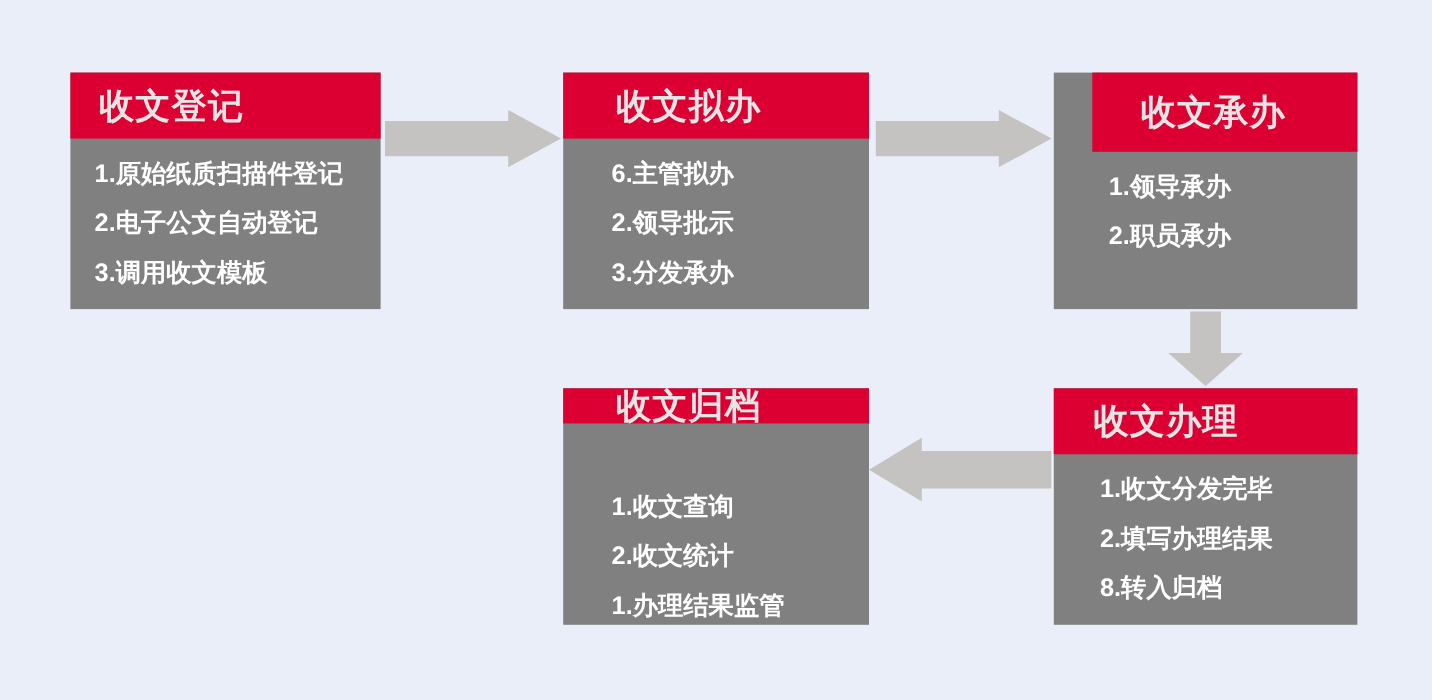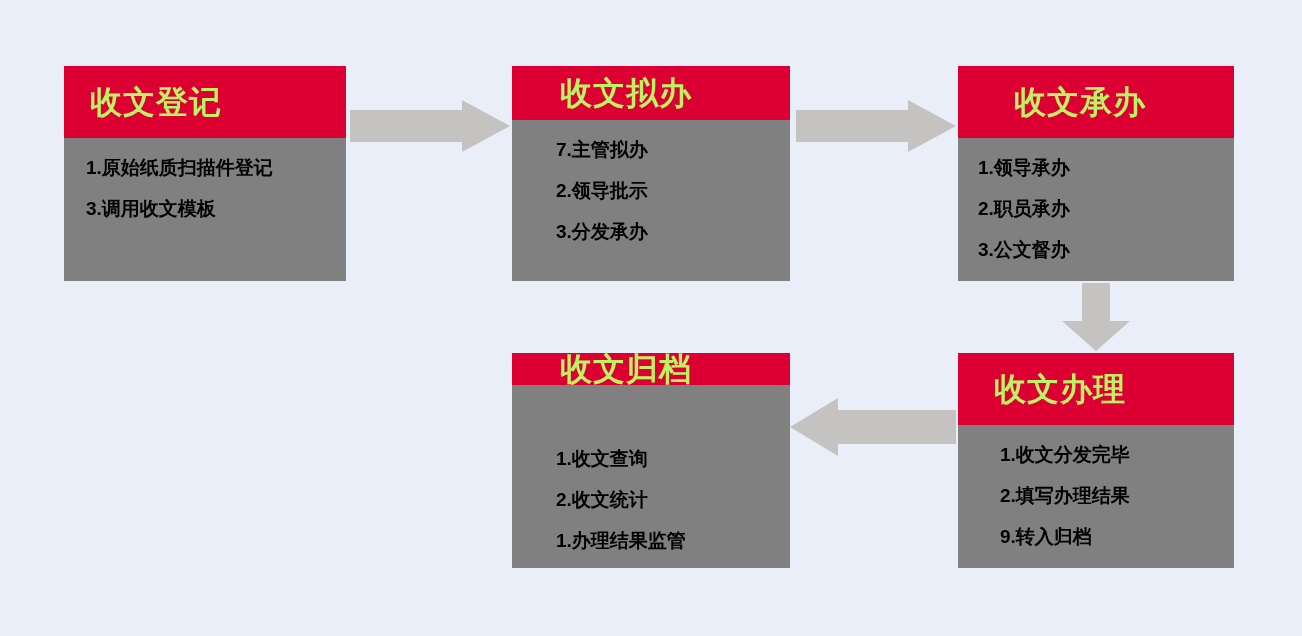--- a/index.html
+++ b/index.html
@@ -23,60 +23,60 @@
   
   .node {
     position: absolute;
     box-sizing: border-box;
     background: #808080;
     display: flex;
     flex-direction: column;
   }
   .node-header {
     background: #dc0032;
-    color: #bef264;
+    color: #e5e5e5;
     font-size: 32px;
     font-weight: bold;
     line-height: 1;
     display: flex;
     align-items: center;
     letter-spacing: 1px;
     box-sizing: border-box;
   }
   .node-body {
     flex: 1;
     display: flex;
     flex-direction: column;
     justify-content: flex-start;
     box-sizing: border-box;
   }
   .node-item {
-    color: #000000;
-    font-size: 19px;
+    color: #ffffff;
+    font-size: 23px;
     font-weight: bold;
     line-height: 1;
     white-space: nowrap;
   }
 
   
   #node-1 { left: 64px; top: 66px; width: 282px; height: 215px; }
   #node-1 .node-header { height: 72px; padding-left: 26px; }
   #node-1 .node-body { padding: 20px 0 0 22px; }
   #node-1 .node-item { margin-bottom: 22px; }
 
   
   #node-2 { left: 512px; top: 66px; width: 278px; height: 215px; }
-  #node-2 .node-header { height: 54px; padding-left: 48px; }
+  #node-2 .node-header { height: 72px; padding-left: 48px; }
   #node-2 .node-body { padding: 20px 0 0 44px; }
   #node-2 .node-item { margin-bottom: 22px; }
 
   
   #node-3 { left: 958px; top: 66px; width: 276px; height: 215px; }
-  #node-3 .node-header { height: 72px; padding-left: 56px; }
-  #node-3 .node-body { padding: 20px 0 0 20px; }
+  #node-3 .node-header { height: 72px; padding-left: 44px; margin-left: 35px; }
+  #node-3 .node-body { padding: 20px 0 0 50px; }
   #node-3 .node-item { margin-bottom: 22px; }
 
   
   #node-4 { left: 512px; top: 353px; width: 278px; height: 215px; gap: 44px; }
   #node-4 .node-header { height: 72px; padding-left: 48px; }
   #node-4 .node-body { padding: 20px 0 4px 44px; }
   #node-4 .node-item { margin-bottom: 22px; }
 
   
   #node-5 { left: 958px; top: 353px; width: 276px; height: 215px; }
@@ -97,51 +97,51 @@
 </style>
 </head>
 <body>
 
 <div id="canvas">
 
   <div class="node" id="node-1">
     <div class="node-header">收文登记</div>
     <div class="node-body">
       <div class="node-item">1.原始纸质扫描件登记</div>
+      <div class="node-item">2.电子公文自动登记</div>
       <div class="node-item">3.调用收文模板</div>
     </div>
   </div>
 
   <div class="arrow" id="arrow-1-2">
     <svg width="160" height="52" viewBox="0 0 160 52">
       <polygon points="0,10 112,10 112,0 160,26 112,52 112,42 0,42" fill="#c4c3c1"></polygon>
     </svg>
   </div>
 
   <div class="node" id="node-2">
     <div class="node-header">收文拟办</div>
     <div class="node-body">
-      <div class="node-item">7.主管拟办</div>
+      <div class="node-item">6.主管拟办</div>
       <div class="node-item">2.领导批示</div>
       <div class="node-item">3.分发承办</div>
     </div>
   </div>
 
   <div class="arrow" id="arrow-2-3">
     <svg width="160" height="52" viewBox="0 0 160 52">
       <polygon points="0,10 112,10 112,0 160,26 112,52 112,42 0,42" fill="#c4c3c1"></polygon>
     </svg>
   </div>
 
   <div class="node" id="node-3">
     <div class="node-header">收文承办</div>
     <div class="node-body">
       <div class="node-item">1.领导承办</div>
       <div class="node-item">2.职员承办</div>
-      <div class="node-item">3.公文督办</div>
     </div>
   </div>
 
   <div class="arrow" id="arrow-3-5">
     <svg width="68" height="68" viewBox="0 0 68 68">
       <polygon points="20,0 48,0 48,38 68,38 34,68 0,38 20,38" fill="#c4c3c1"></polygon>
     </svg>
   </div>
 
   <div class="node" id="node-4">
@@ -157,17 +157,17 @@
     <svg width="166" height="58" viewBox="0 0 166 58">
       <polygon points="0,29 48,0 48,12 166,12 166,46 48,46 48,58" fill="#c4c3c1"></polygon>
     </svg>
   </div>
 
   <div class="node" id="node-5">
     <div class="node-header">收文办理</div>
     <div class="node-body">
       <div class="node-item">1.收文分发完毕</div>
       <div class="node-item">2.填写办理结果</div>
-      <div class="node-item">9.转入归档</div>
+      <div class="node-item">8.转入归档</div>
     </div>
   </div>
 
 </div>
 
 </body></html>

